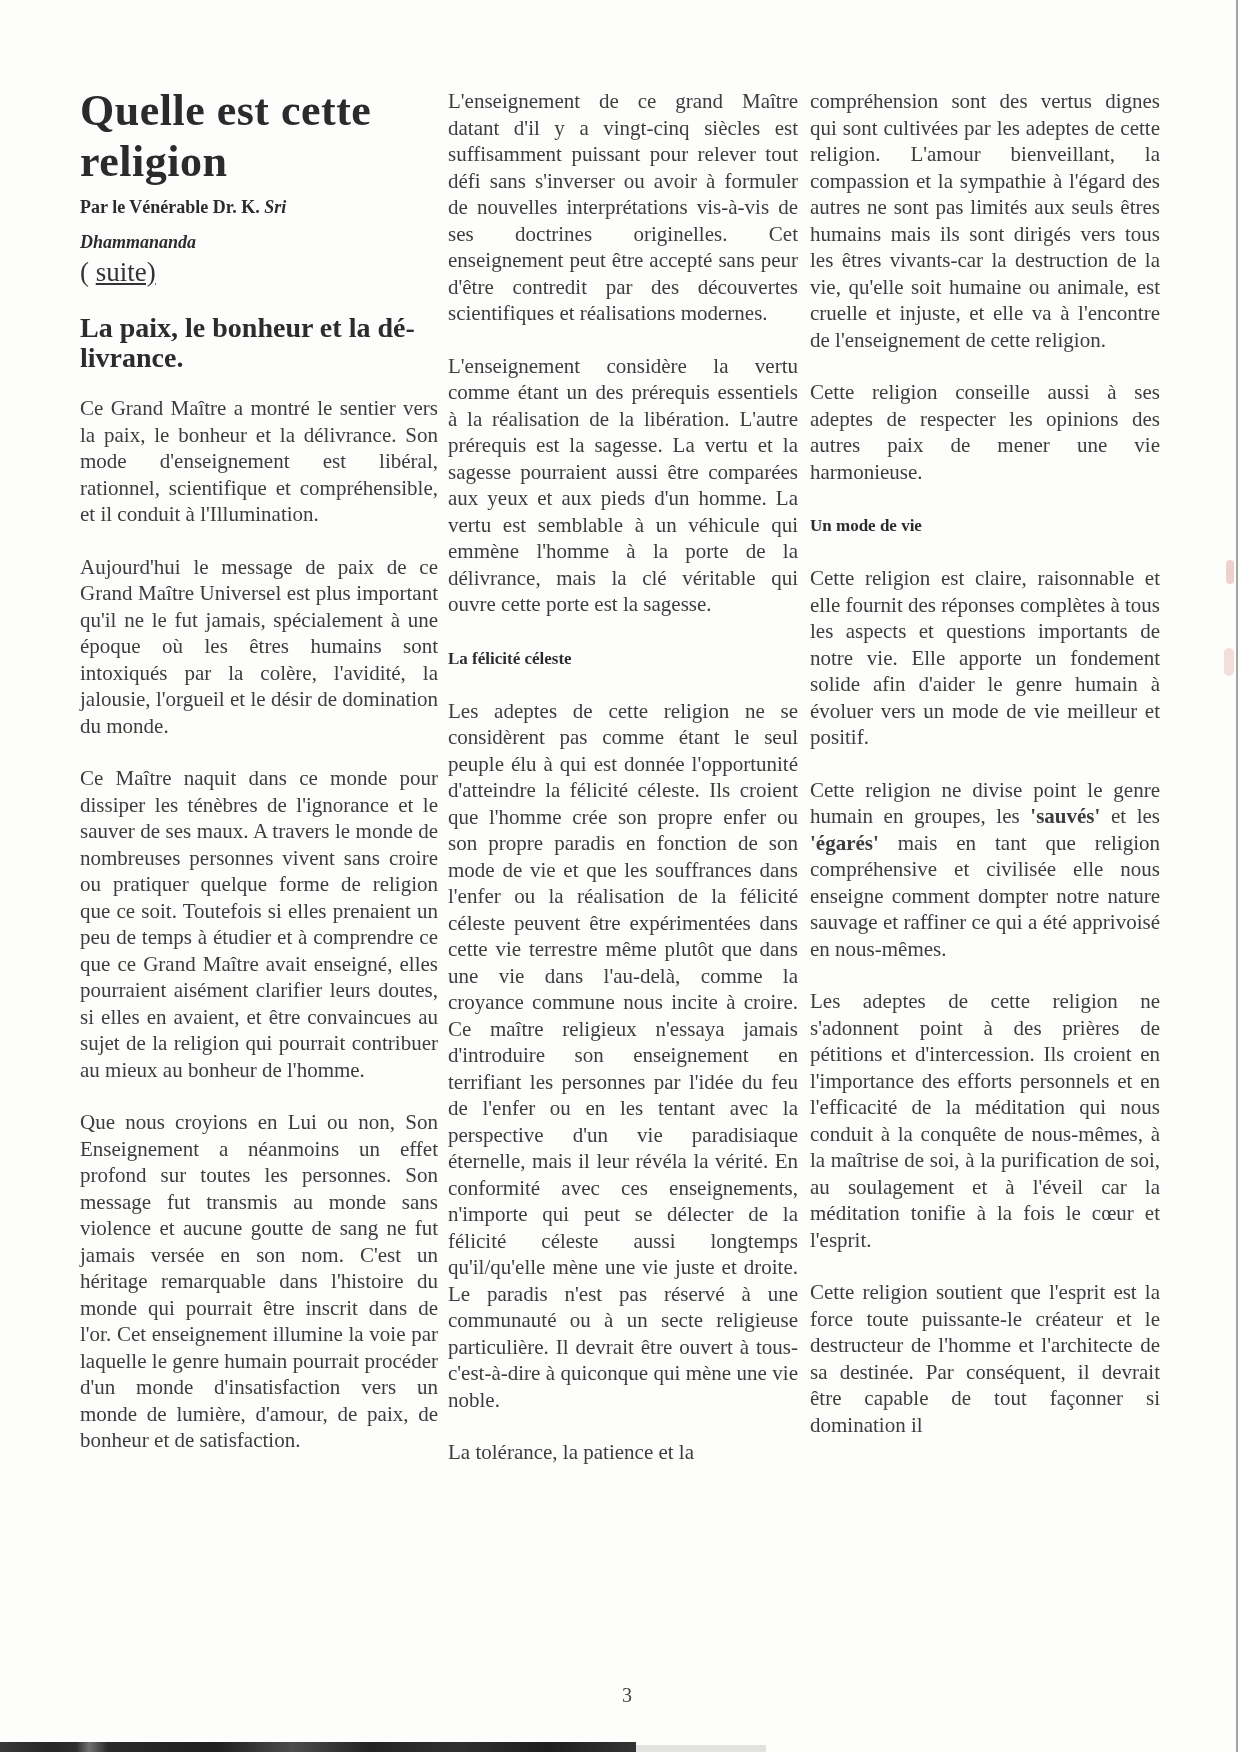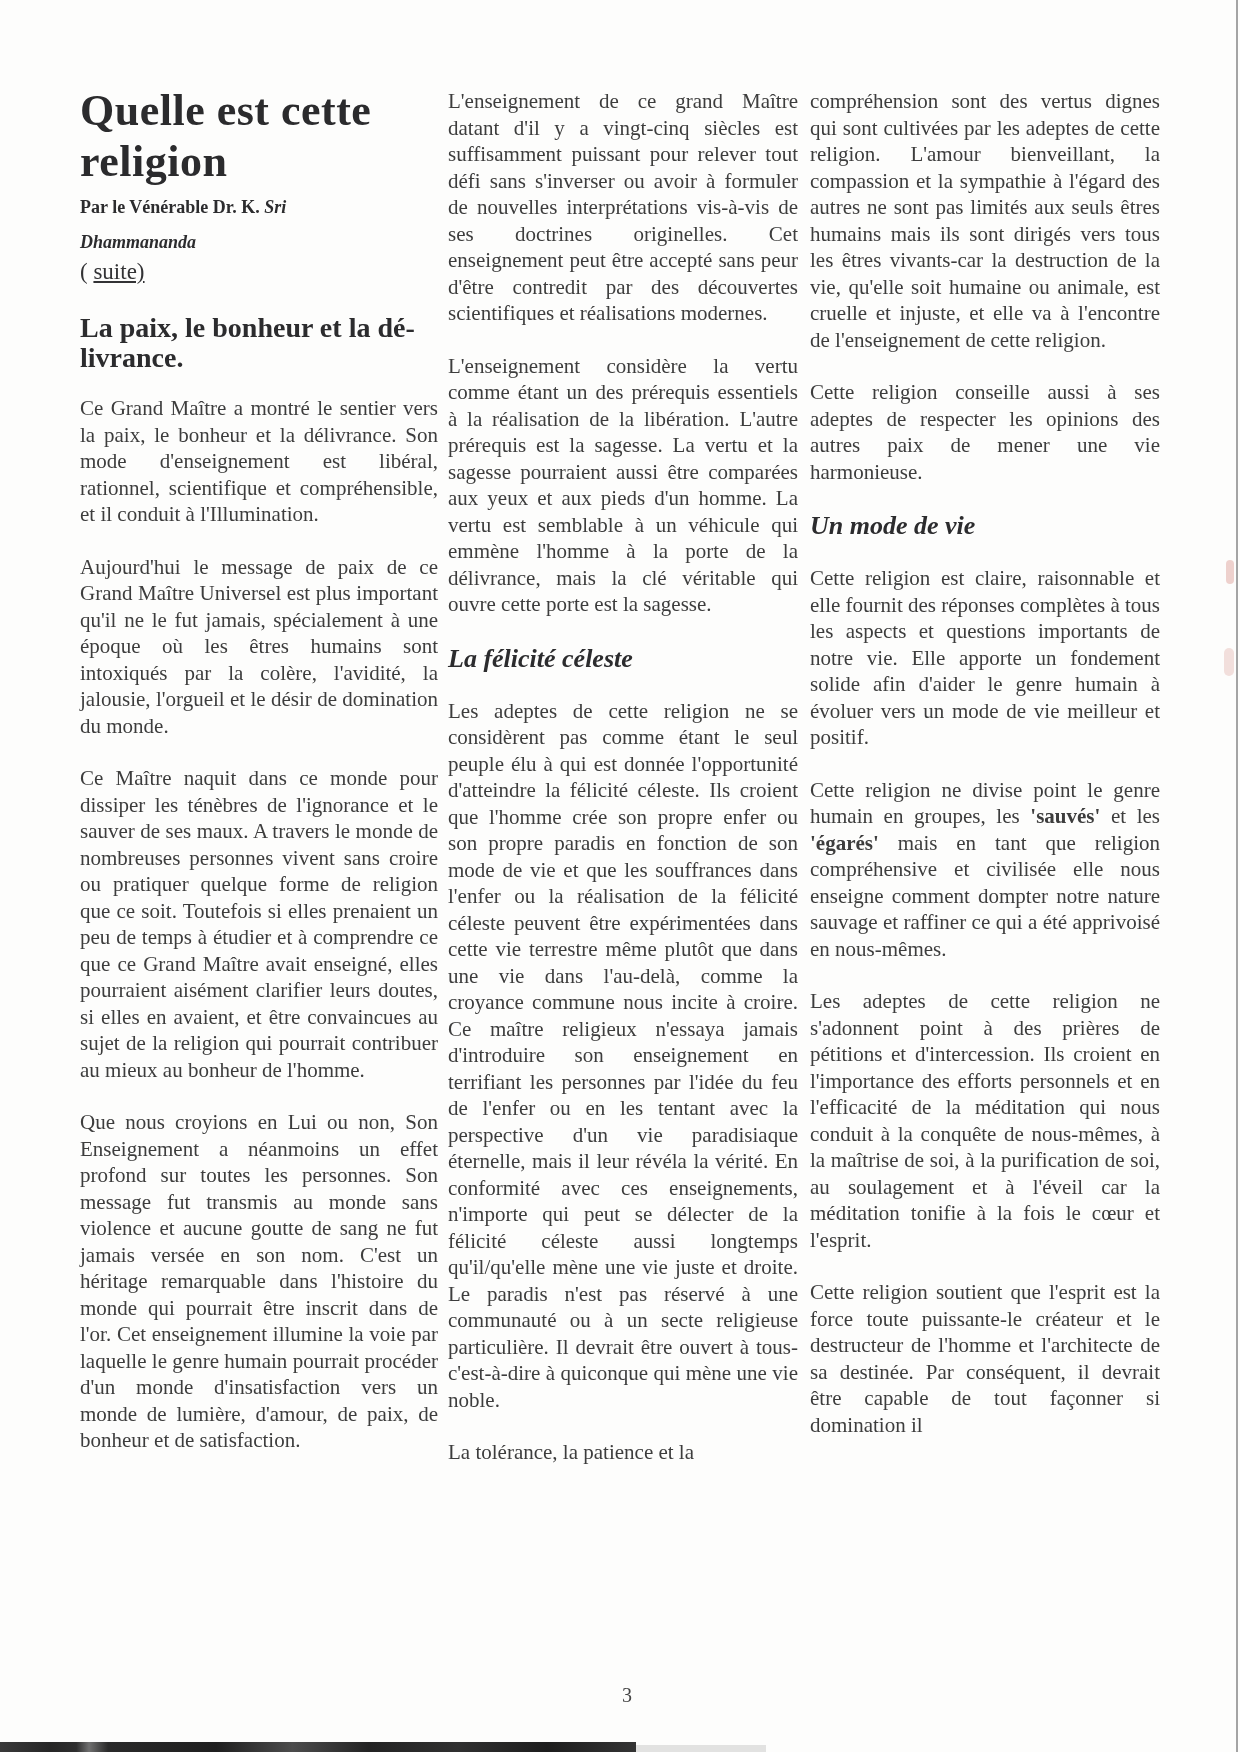--- a/index.html
+++ b/index.html
@@ -39,36 +39,36 @@
     color: #2b2b2d;
   }
   .byline {
     font-size: 18px;
     font-weight: bold;
     line-height: 29px;
     margin-top: 6px;
   }
   .ital { font-style: italic; }
   .continuation {
-    font-size: 23px;
+    font-size: 27px;
     line-height: 30px;
     color: #333335;
   }
   .underl { text-decoration: underline; }
 
   .col-heading {
     font-size: 28px;
     font-weight: bold;
     line-height: 30px;
     text-align: left;
     color: #2c2c2e;
     margin: 10px 0 22px 0;
     hyphens: manual;
   }
-  .col-heading.big { font-size: 26px; margin: 12px 0 24px 0; font-style: italic; }
+  .col-heading.big { font-size: 17px; margin: 12px 0 24px 0; }
   .bold { font-weight: bold; }
 
   .page-num {
     position: absolute;
     top: 1684px;
     left: 560px;
     width: 134px;
     text-align: center;
     font-size: 20px;
     color: #454545;

